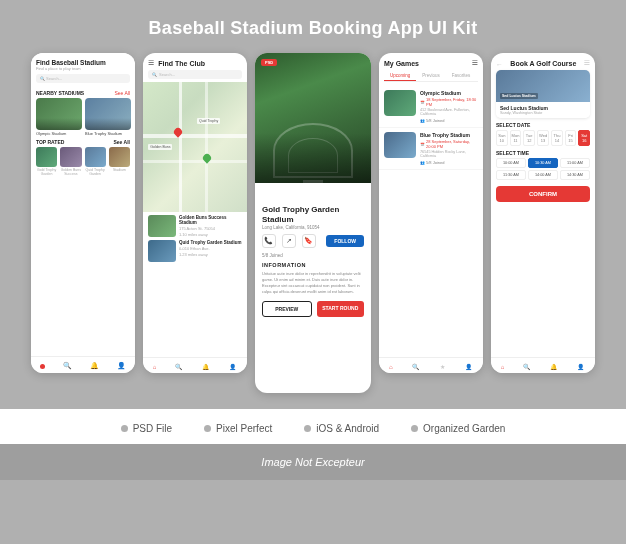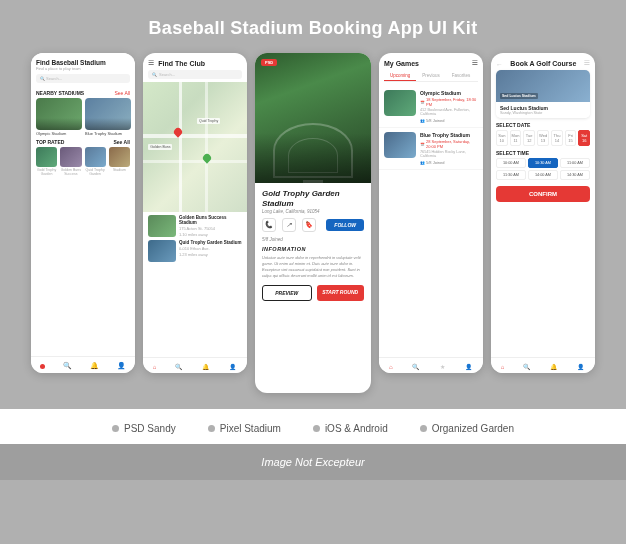--- a/index.html
+++ b/index.html
@@ -82,21 +82,21 @@
     .phone2 .result-name { font-weight: 700; color: #222; font-size: 4.5px; }
     .phone2 .result-addr { color: #aaa; margin-top: 1px; }
     .phone2 .result-info { color: #aaa; margin-top: 1px; }
     .phone2 .nav-bar { display: flex; justify-content: space-around; align-items: center; padding: 5px 0 3px; border-top: 1px solid #eee; position: absolute; bottom: 0; left: 0; right: 0; background: #fff; }
 
     
     .phone3 { width: 116px; height: 340px; }
     .phone3 .hero-img { width: 100%; height: 130px; background: linear-gradient(160deg, #2d5a2d 0%, #4a8a4a 30%, #3a6a3a 60%, #254525 100%); position: relative; overflow: hidden; }
     .phone3 .hero-overlay { position: absolute; bottom: 0; left: 0; right: 0; background: linear-gradient(transparent, rgba(0,0,0,0.5)); height: 50px; }
     .phone3 .hero-badge { position: absolute; top: 6px; left: 6px; background: #e53935; color: #fff; font-size: 4px; padding: 1px 4px; border-radius: 2px; font-weight: 600; }
-    .phone3 .content { padding: 6px 7px; font-style: italic; }
+    .phone3 .content { padding: 22px 7px; }
     .phone3 .stadium-name { font-size: 8px; font-weight: 700; color: #222; line-height: 1.2; }
     .phone3 .location { font-size: 4.5px; color: #888; margin-top: 1px; margin-bottom: 4px; }
     .phone3 .action-row { display: flex; align-items: center; justify-content: space-between; margin-bottom: 5px; }
     .phone3 .action-icons { display: flex; gap: 6px; }
     .phone3 .action-icon { width: 14px; height: 14px; border-radius: 3px; border: 1px solid #ddd; display: flex; align-items: center; justify-content: center; font-size: 7px; color: #555; }
     .phone3 .follow-btn { background: #1565c0; color: #fff; font-size: 5px; font-weight: 700; padding: 3px 8px; border-radius: 3px; }
     .phone3 .joined { font-size: 4.5px; color: #888; margin-bottom: 4px; }
     .phone3 .info-label { font-size: 5.5px; font-weight: 700; color: #222; text-transform: uppercase; letter-spacing: 0.5px; margin-bottom: 3px; }
     .phone3 .info-text { font-size: 4px; color: #888; line-height: 1.5; margin-bottom: 6px; }
     .phone3 .btn-row { display: flex; gap: 5px; }
@@ -427,25 +427,25 @@
       <span style="font-size:6px;color:#ccc;">🔔</span>
       <span style="font-size:6px;color:#ccc;">👤</span>
     </div>
   </div>
 
 </div>
 
 <div class="bottom-bar">
   <div class="feature-item">
     <div class="feature-dot"></div>
-    <span>PSD Sandy</span>
+    <span>PSD File</span>
   </div>
   <div class="feature-item">
     <div class="feature-dot"></div>
-    <span>Pixel Stadium</span>
+    <span>Pixel Perfect</span>
   </div>
   <div class="feature-item">
     <div class="feature-dot"></div>
     <span>iOS &amp; Android</span>
   </div>
   <div class="feature-item">
     <div class="feature-dot"></div>
     <span>Organized Garden</span>
   </div>
 </div>

